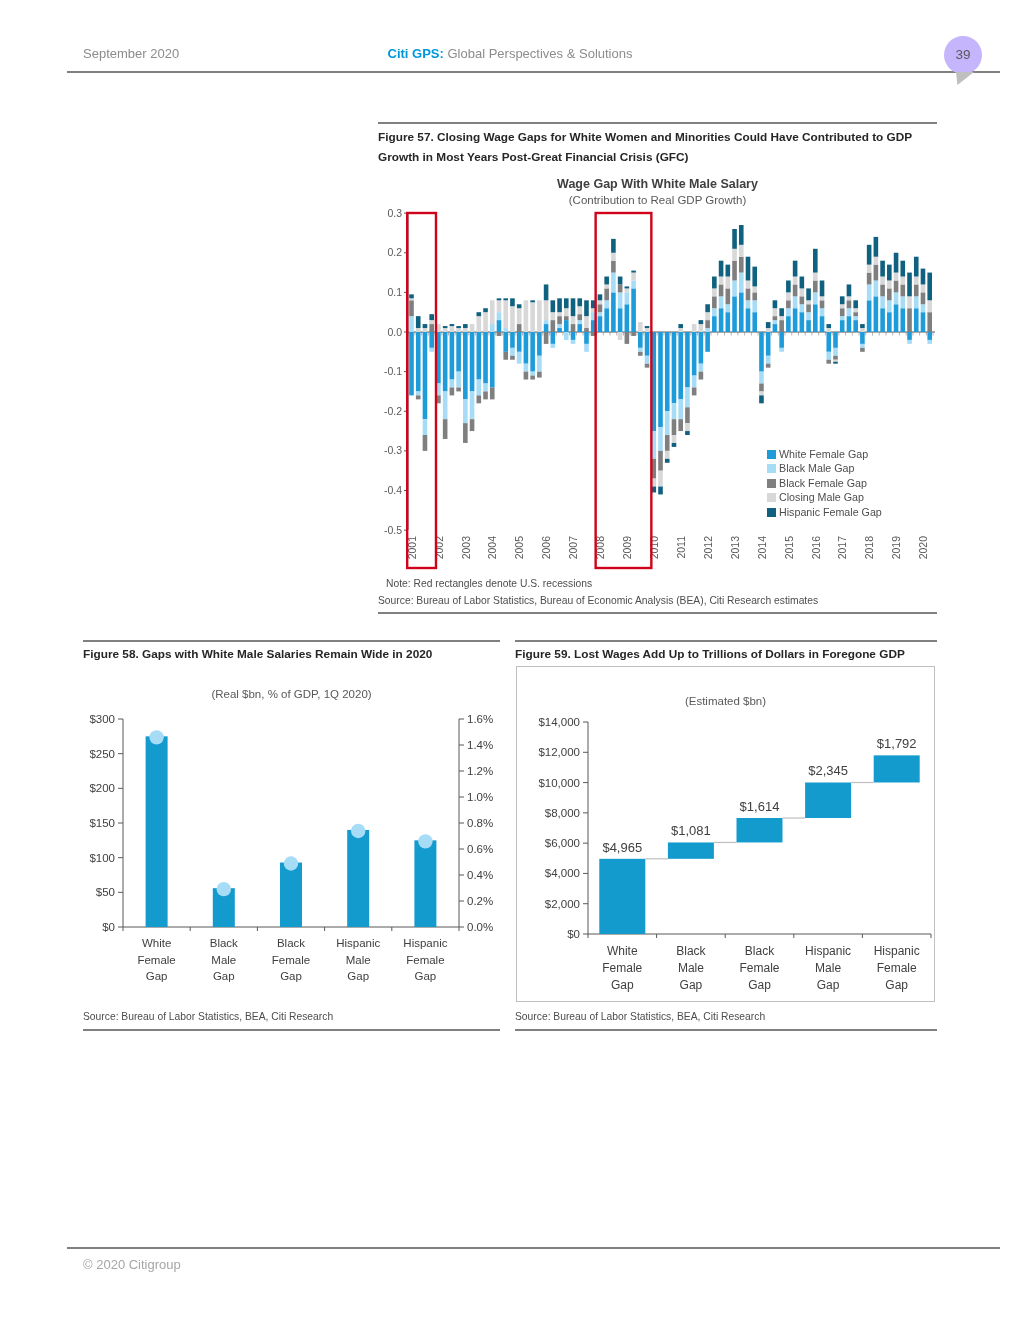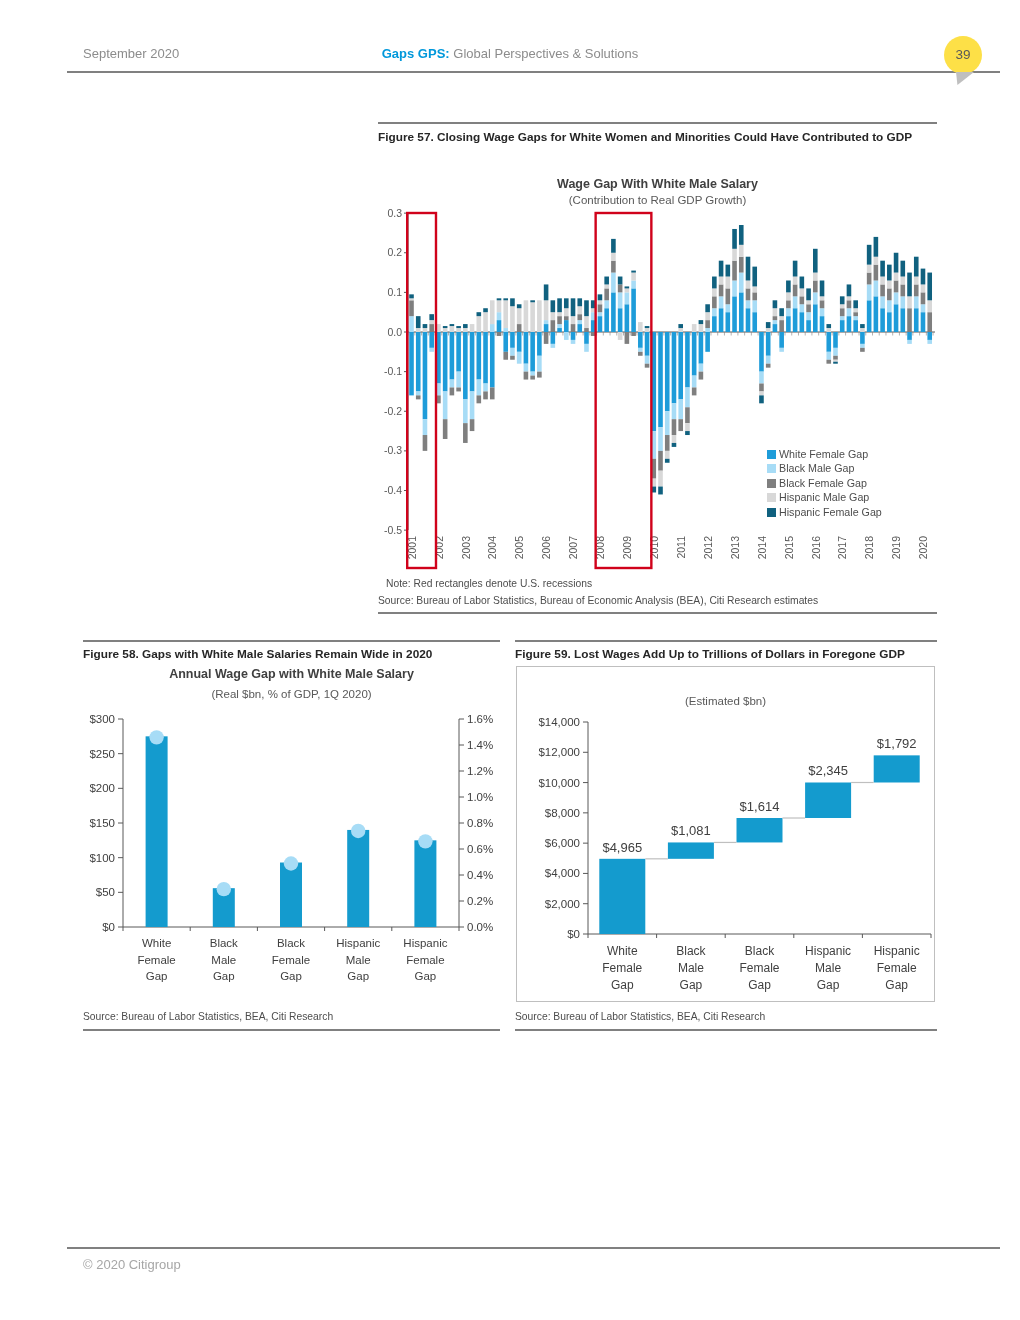--- a/index.html
+++ b/index.html
@@ -7,21 +7,21 @@
   body { font-family:"Liberation Sans", sans-serif; }
   .page { position:relative; width:1020px; height:1320px; background:#fff; overflow:hidden;text-decoration:underline; }
 
   .abs { position:absolute; }
 
   
   .header-date { left:83px; top:46px; font-size:13px; color:#8C8C8C; }
   .header-center { left:250px; top:46px; width:520px; text-align:center; font-size:13px; color:#8C8C8C; }
   .brand { color:#0098DB; font-weight:bold; }
   .header-rule { left:67px; top:71px; width:933px; height:2px; background:#808080; }
-  .page-bubble { left:944px; top:36px; width:38px; height:38px; border-radius:50%; background:#fde047;
+  .page-bubble { left:944px; top:36px; width:38px; height:38px; border-radius:50%; background:#c4b5fd;
                  text-align:center; line-height:38px; font-size:13.5px; color:#595959; }
   .page-tail { left:956px; top:72px; width:18px; height:13px; background:#BFBFBF;
                clip-path:polygon(0 0, 100% 0, 8% 100%); }
 
   
   .rule { height:2px; background:#808080; width:100%; left:0; }
   .fig-caption { font-weight:bold; font-size:11.8px; color:#262626; line-height:19.5px; }
   .chart-title { width:100%; text-align:center; font-weight:bold; font-size:12.5px; color:#404040; }
   .chart-sub   { width:100%; text-align:center; font-size:11.5px; color:#595959; }
   .note-text, .source-text { font-size:10.3px; color:#4d4d4d; }
@@ -47,30 +47,31 @@
   svg { display:block; }
   svg text { font-family:"Liberation Sans", sans-serif; }
 </style>
 </head>
 <body>
 
 <div class="page">
 
   <div class="abs header-date">September 2020</div>
   <div class="abs header-center">
-    <span class="brand">Gaps GPS:</span><span> Global Perspectives &amp; Solutions</span>
+    <span class="brand">Citi GPS:</span><span> Global Perspectives &amp; Solutions</span>
   </div>
   <div class="abs header-rule"></div>
   <div class="abs page-bubble">39</div>
   <div class="abs page-tail"></div>
 
   <div class="abs fig57-wrap">
     <div class="abs rule" style="top:7px;"></div>
     <div class="abs" style="top:13px; left:0; width:559px;">
       <div class="fig-caption">Figure 57. Closing Wage Gaps for White Women and Minorities Could Have Contributed to GDP</div>
+      <div class="fig-caption">Growth in Most Years Post-Great Financial Crisis (GFC)</div>
     </div>
     <div class="abs chart-sub" style="top:79px;">(Contribution to Real GDP Growth)</div>
     <div class="abs chart-title" style="top:62px;">Wage Gap With White Male Salary</div>
     <div class="abs fig57-chart-area">
       <svg id="fig57-svg" width="559" height="372" viewBox="0 0 559 372">
           <line x1="30" y1="5" x2="30" y2="322" stroke="#595959" stroke-width="1"></line>
           <line x1="26" y1="5.125" x2="30" y2="5.125" stroke="#595959" stroke-width="1"></line>
           <text x="24" y="8.625" text-anchor="end" fill="#595959" font-size="10.5px">0.3</text>
           <line x1="26" y1="44.75" x2="30" y2="44.75" stroke="#595959" stroke-width="1"></line>
           <text x="24" y="48.25" text-anchor="end" fill="#595959" font-size="10.5px">0.2</text>
@@ -582,37 +583,36 @@
           <div class="lg-row">
             <span class="lg-sw" style="background: rgb(167, 220, 246);"></span>
             <span class="lg-lb">Black Male Gap</span>
           </div>
           <div class="lg-row">
             <span class="lg-sw" style="background: rgb(127, 127, 127);"></span>
             <span class="lg-lb">Black Female Gap</span>
           </div>
           <div class="lg-row">
             <span class="lg-sw" style="background: rgb(216, 216, 216);"></span>
-            <span class="lg-lb">Hispanic Male Gap</span>
+            <span class="lg-lb">Closing Male Gap</span>
           </div>
           <div class="lg-row">
             <span class="lg-sw" style="background: rgb(16, 97, 127);"></span>
             <span class="lg-lb">Hispanic Female Gap</span>
           </div>
         </div>
     </div>
     <div class="abs note-text" style="top:463px;padding-left:8px;">Note: Red rectangles denote U.S. recessions</div>
     <div class="abs source-text" style="top:480px;">Source: Bureau of Labor Statistics, Bureau of Economic Analysis (BEA), Citi Research estimates</div>
     <div class="abs rule" style="top:497px;"></div>
   </div>
 
   <div class="abs fig58-wrap">
     <div class="abs rule" style="top:0;"></div>
     <div class="abs fig-caption" style="top:5px;text-align:center;">Figure 58. Gaps with White Male Salaries Remain Wide in 2020</div>
-    <div class="abs chart-title" style="top:27px;">Annual Wage Gap with White Male Salary</div>
     <div class="abs chart-sub" style="top:48px;">(Real $bn, % of GDP, 1Q 2020)</div>
     <svg class="abs" style="top:60px; left:0;" id="fig58-svg" width="420" height="300" viewBox="0 0 420 300">
         <line x1="35" y1="227" x2="40" y2="227" stroke="#595959"></line>
         <text x="32" y="231" text-anchor="end" fill="#404040" font-size="11.5px">$0</text>
         <line x1="35" y1="192.33333333333334" x2="40" y2="192.33333333333334" stroke="#595959"></line>
         <text x="32" y="196.33333333333334" text-anchor="end" fill="#404040" font-size="11.5px">$50</text>
         <line x1="35" y1="157.66666666666669" x2="40" y2="157.66666666666669" stroke="#595959"></line>
         <text x="32" y="161.66666666666669" text-anchor="end" fill="#404040" font-size="11.5px">$100</text>
         <line x1="35" y1="123" x2="40" y2="123" stroke="#595959"></line>
         <text x="32" y="127" text-anchor="end" fill="#404040" font-size="11.5px">$150</text>

